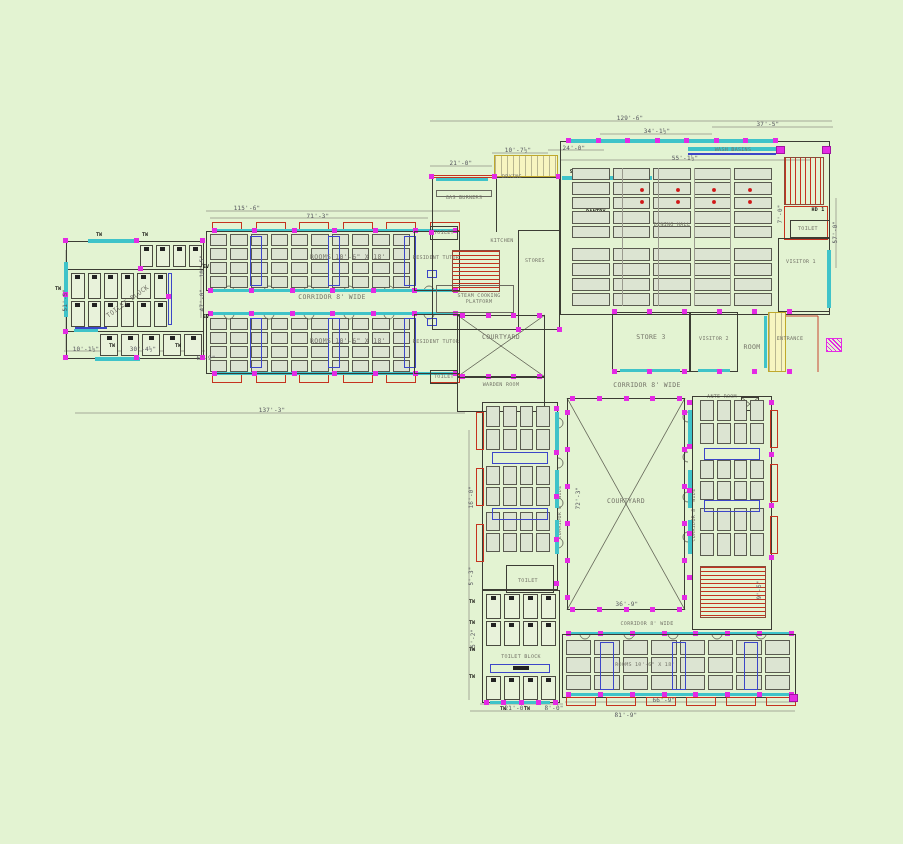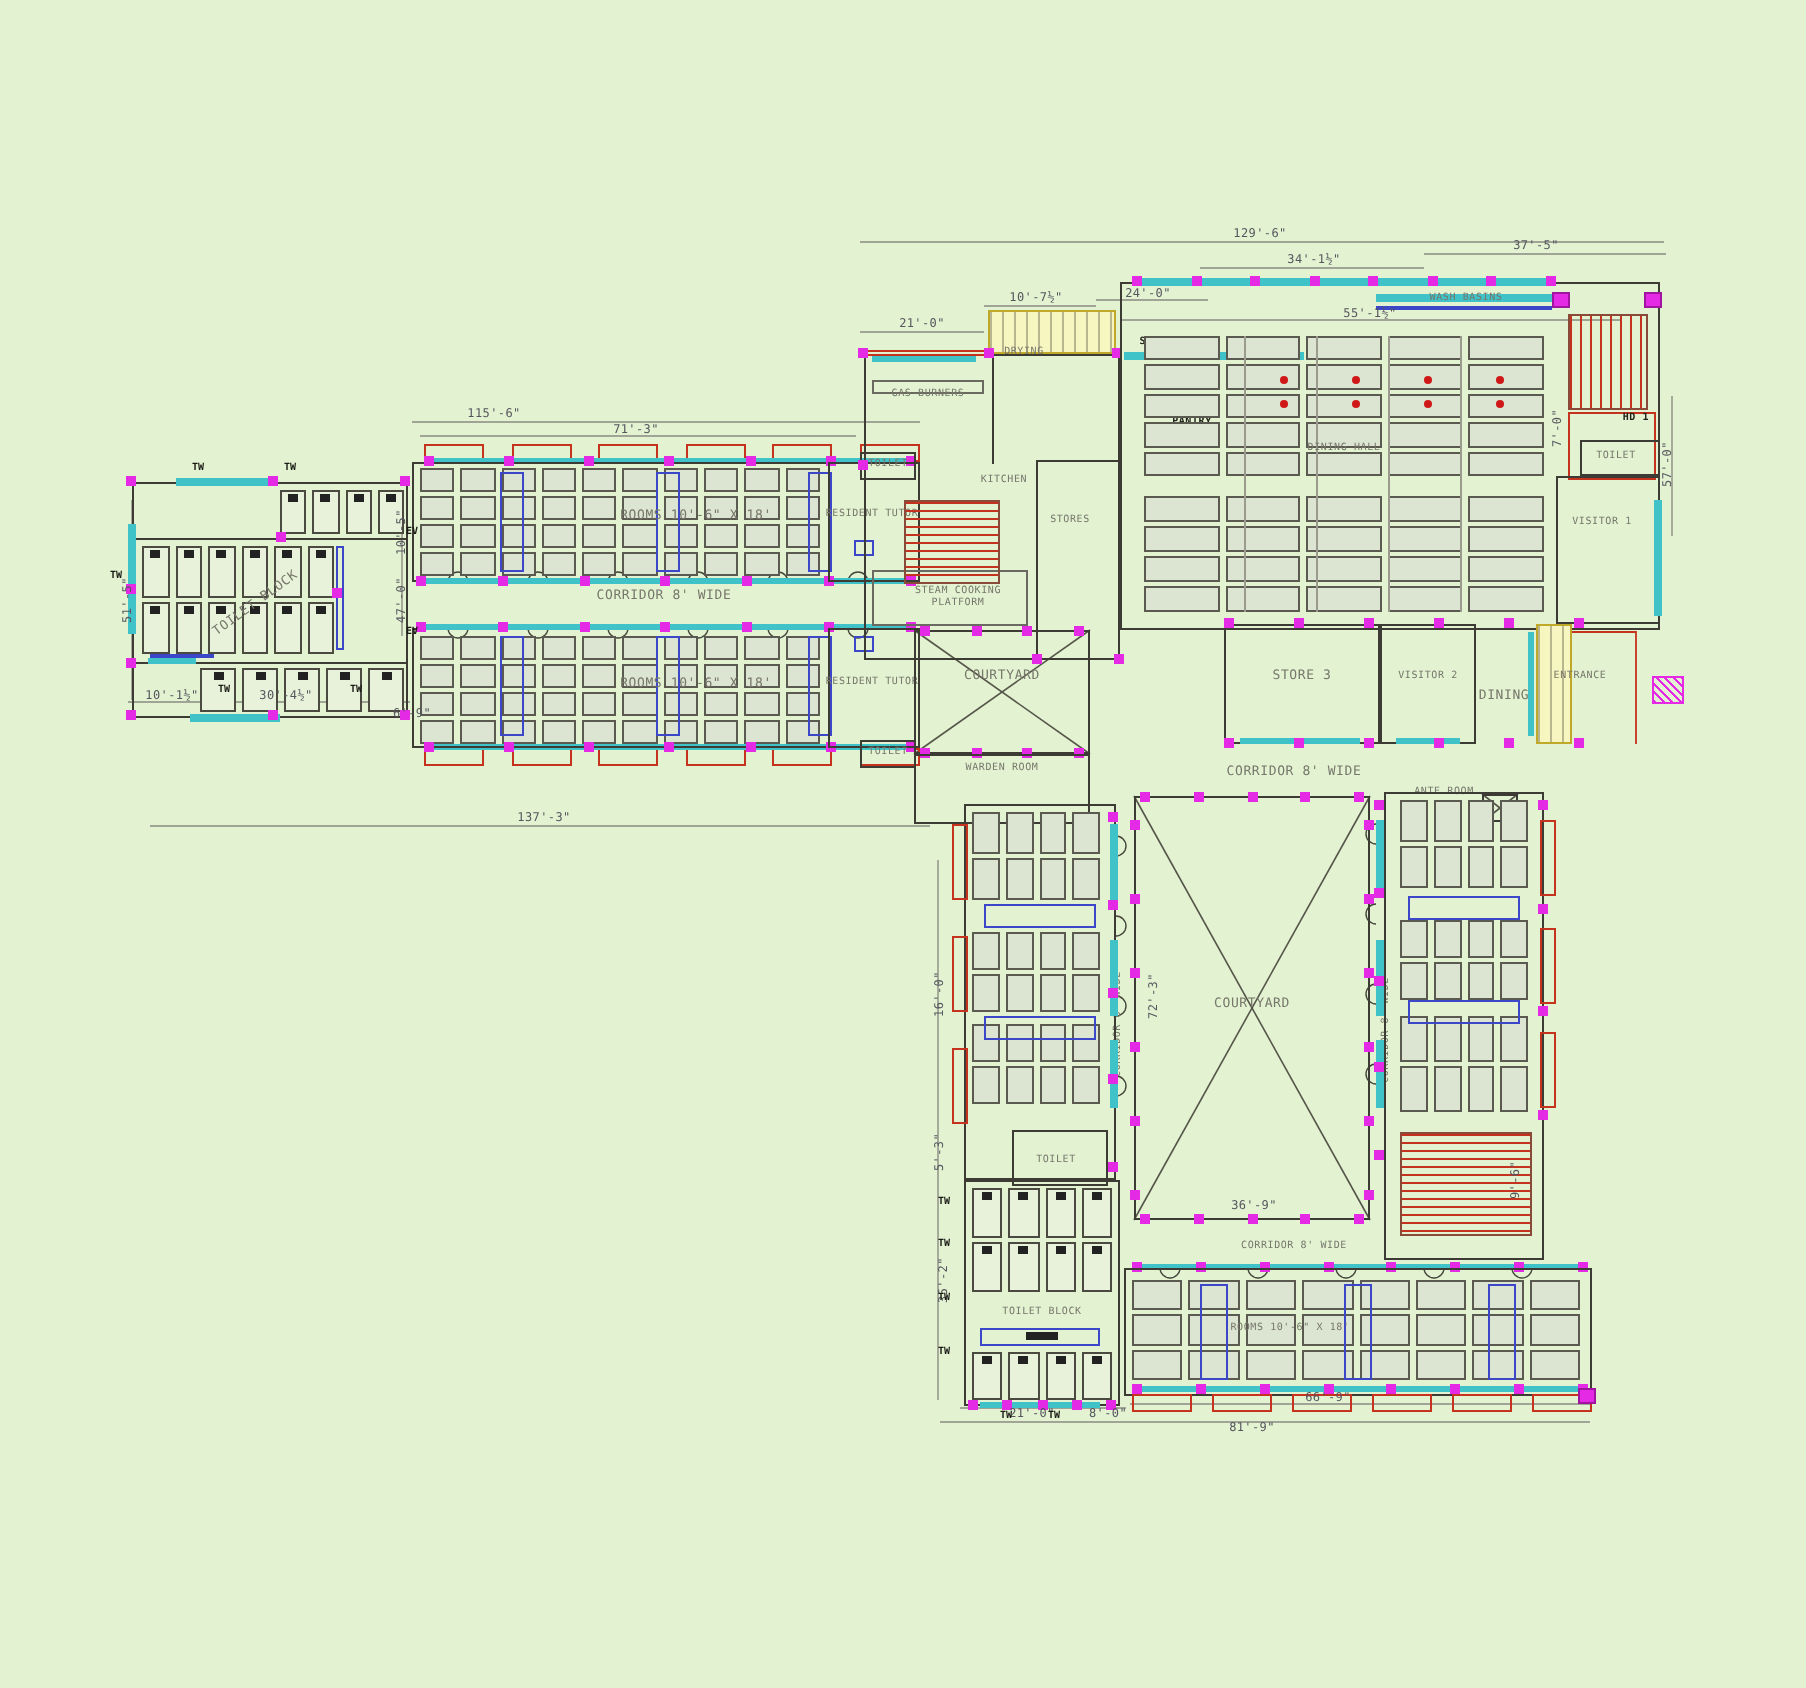--- a/index.html
+++ b/index.html
@@ -472,21 +472,21 @@
       <b></b>
       <b></b>
     </div>
   <div class="yellow" style="left:768px;top:312px;width:18px;height:60px"></div>
   <div class="hatchmg" style="left:826px;top:338px;width:16px;height:14px"></div>
   <div class="wall" style="left:741px;top:397px;width:18px;height:14px"></div>
   <span class="lbl" style="left:501px;top:338px">COURTYARD</span>
   <span class="lbl small" style="left:501px;top:385px">WARDEN ROOM</span>
   <span class="lbl" style="left:651px;top:338px">STORE 3</span>
   <span class="lbl small" style="left:714px;top:339px">VISITOR 2</span>
-  <span class="lbl" style="left:752px;top:348px">DINING</span>
+  <span class="lbl" style="left:752px;top:348px">ROOM</span>
   <span class="lbl small" style="left:790px;top:339px">ENTRANCE</span>
   <span class="lbl" style="left:647px;top:386px">CORRIDOR 8' WIDE</span>
   <span class="lbl small" style="left:722px;top:397px">ANTE ROOM</span>
 
   <div class="wall" style="left:567px;top:398px;width:118px;height:212px"></div>
   <div class="mgrow" style="left:570px;top:396px;width:112px">
       <b></b>
       <b></b>
       <b></b>
       <b></b>

